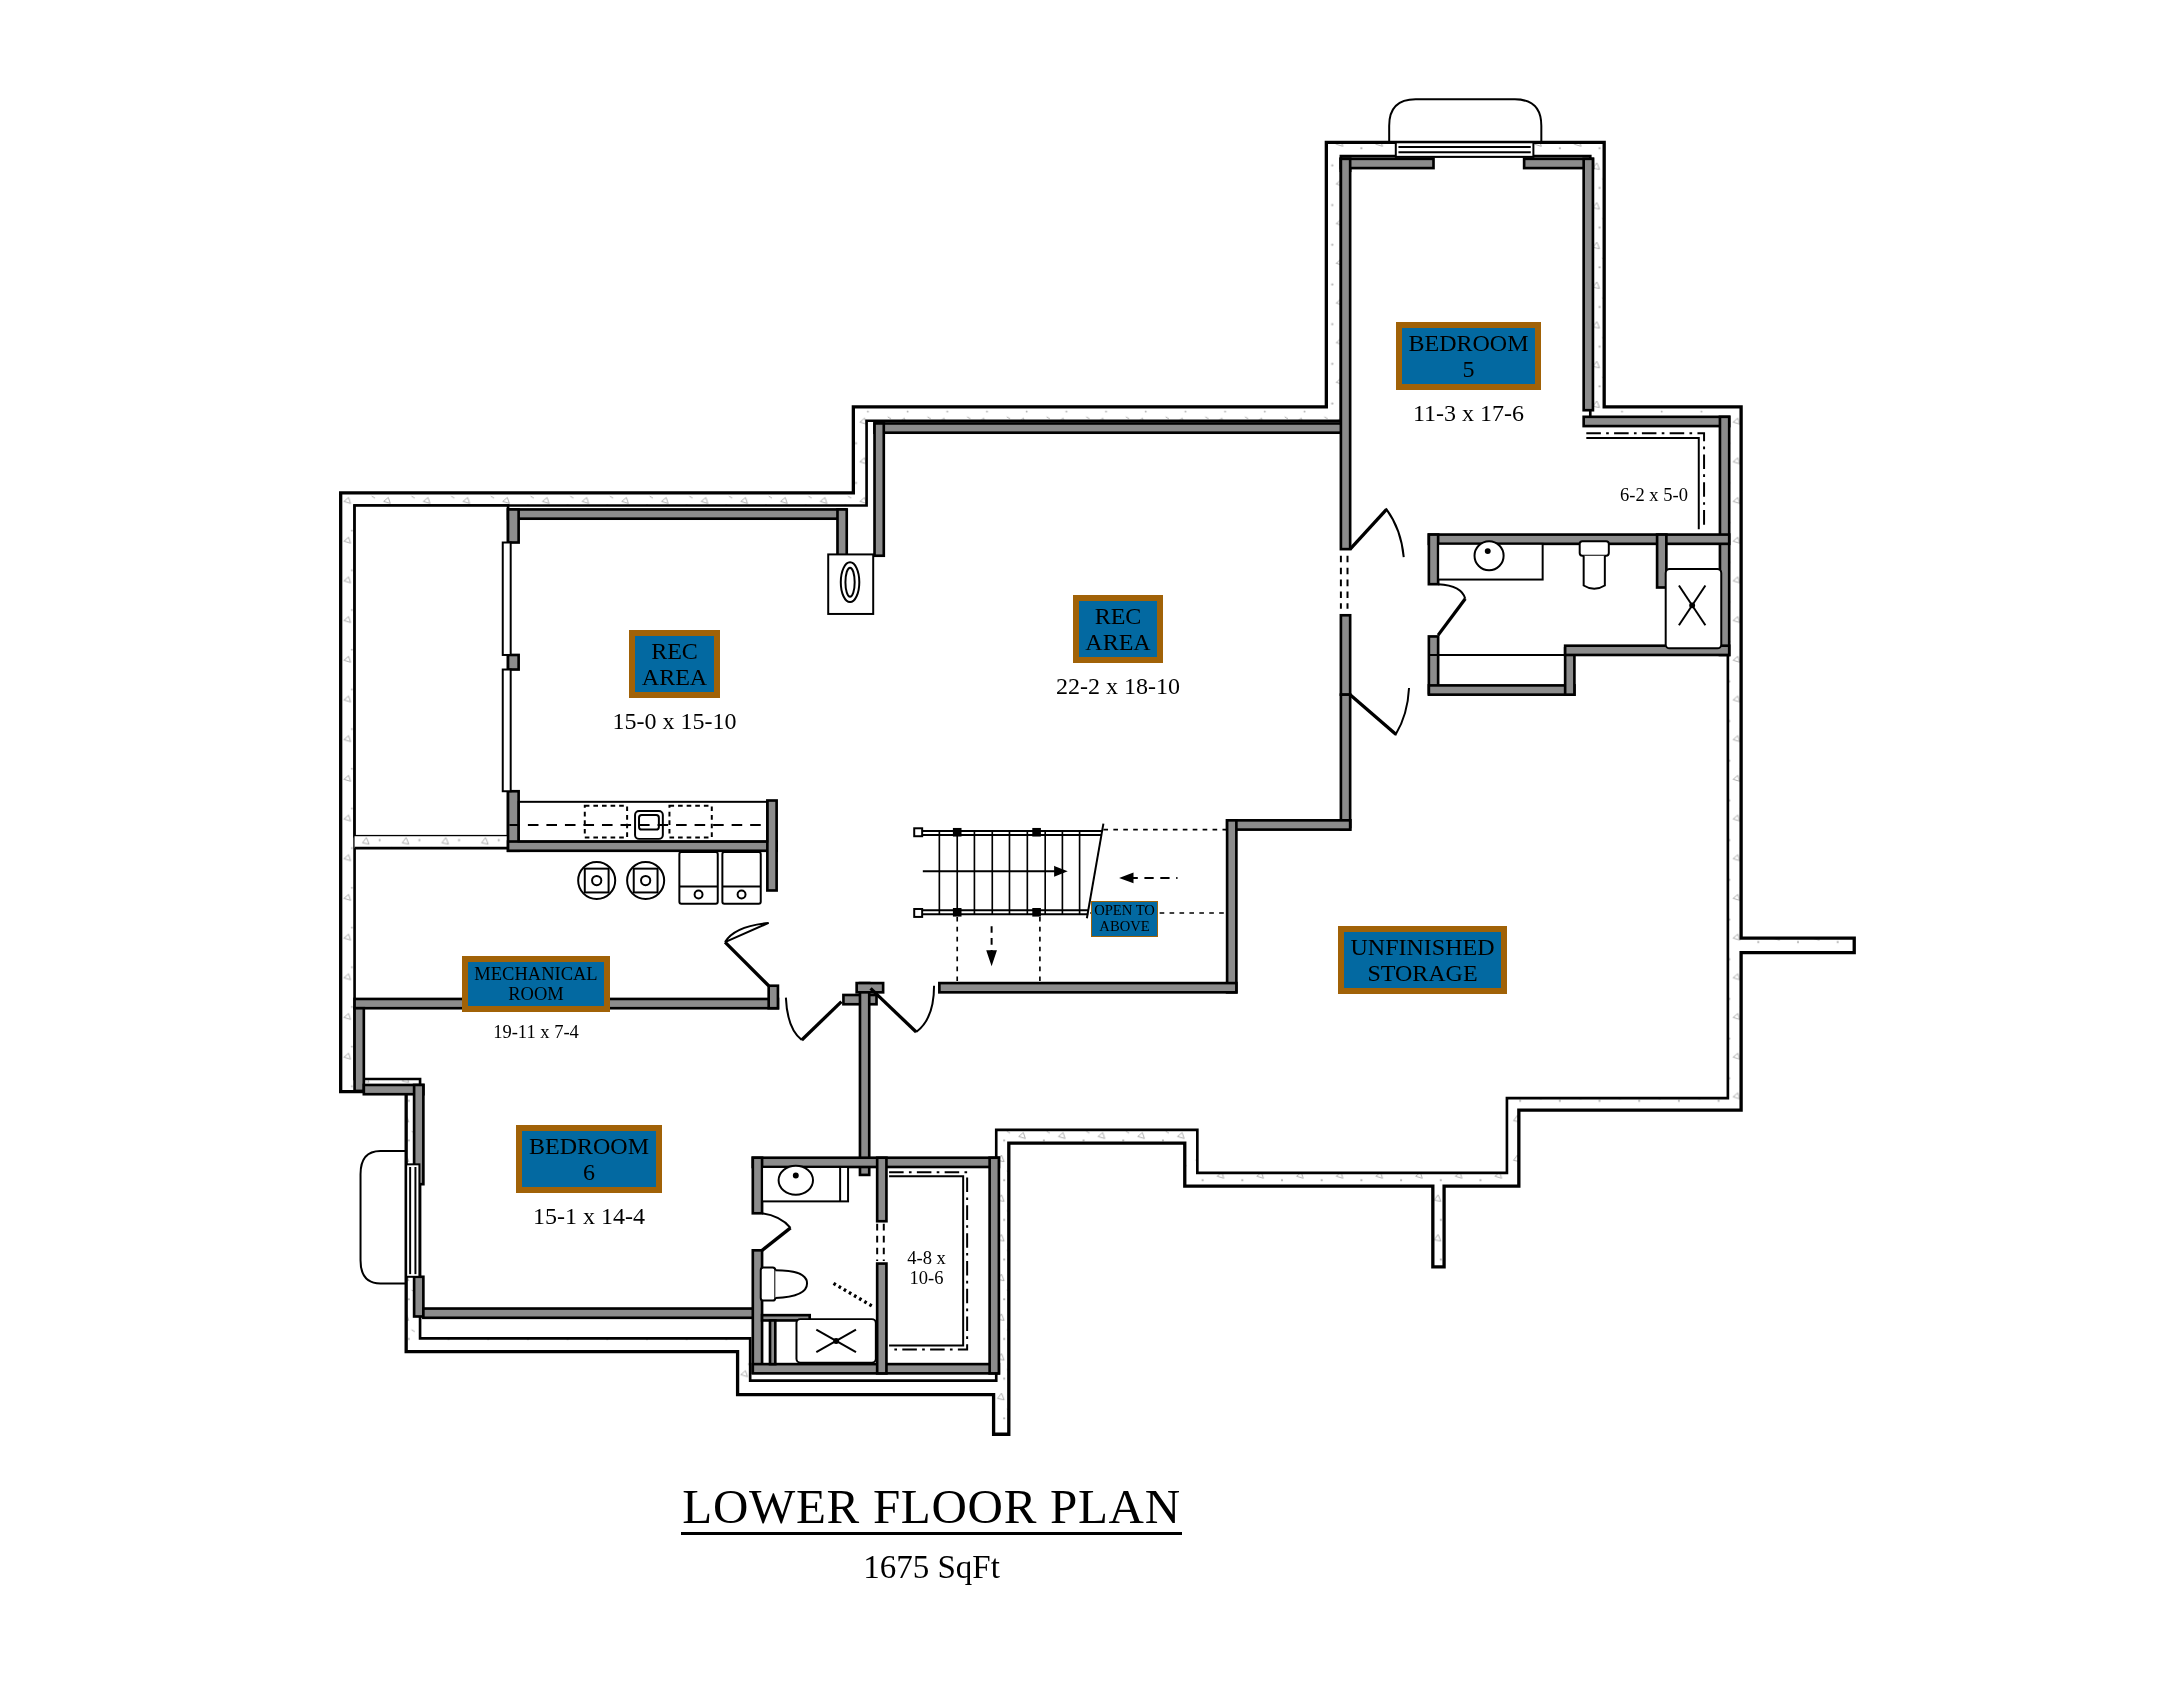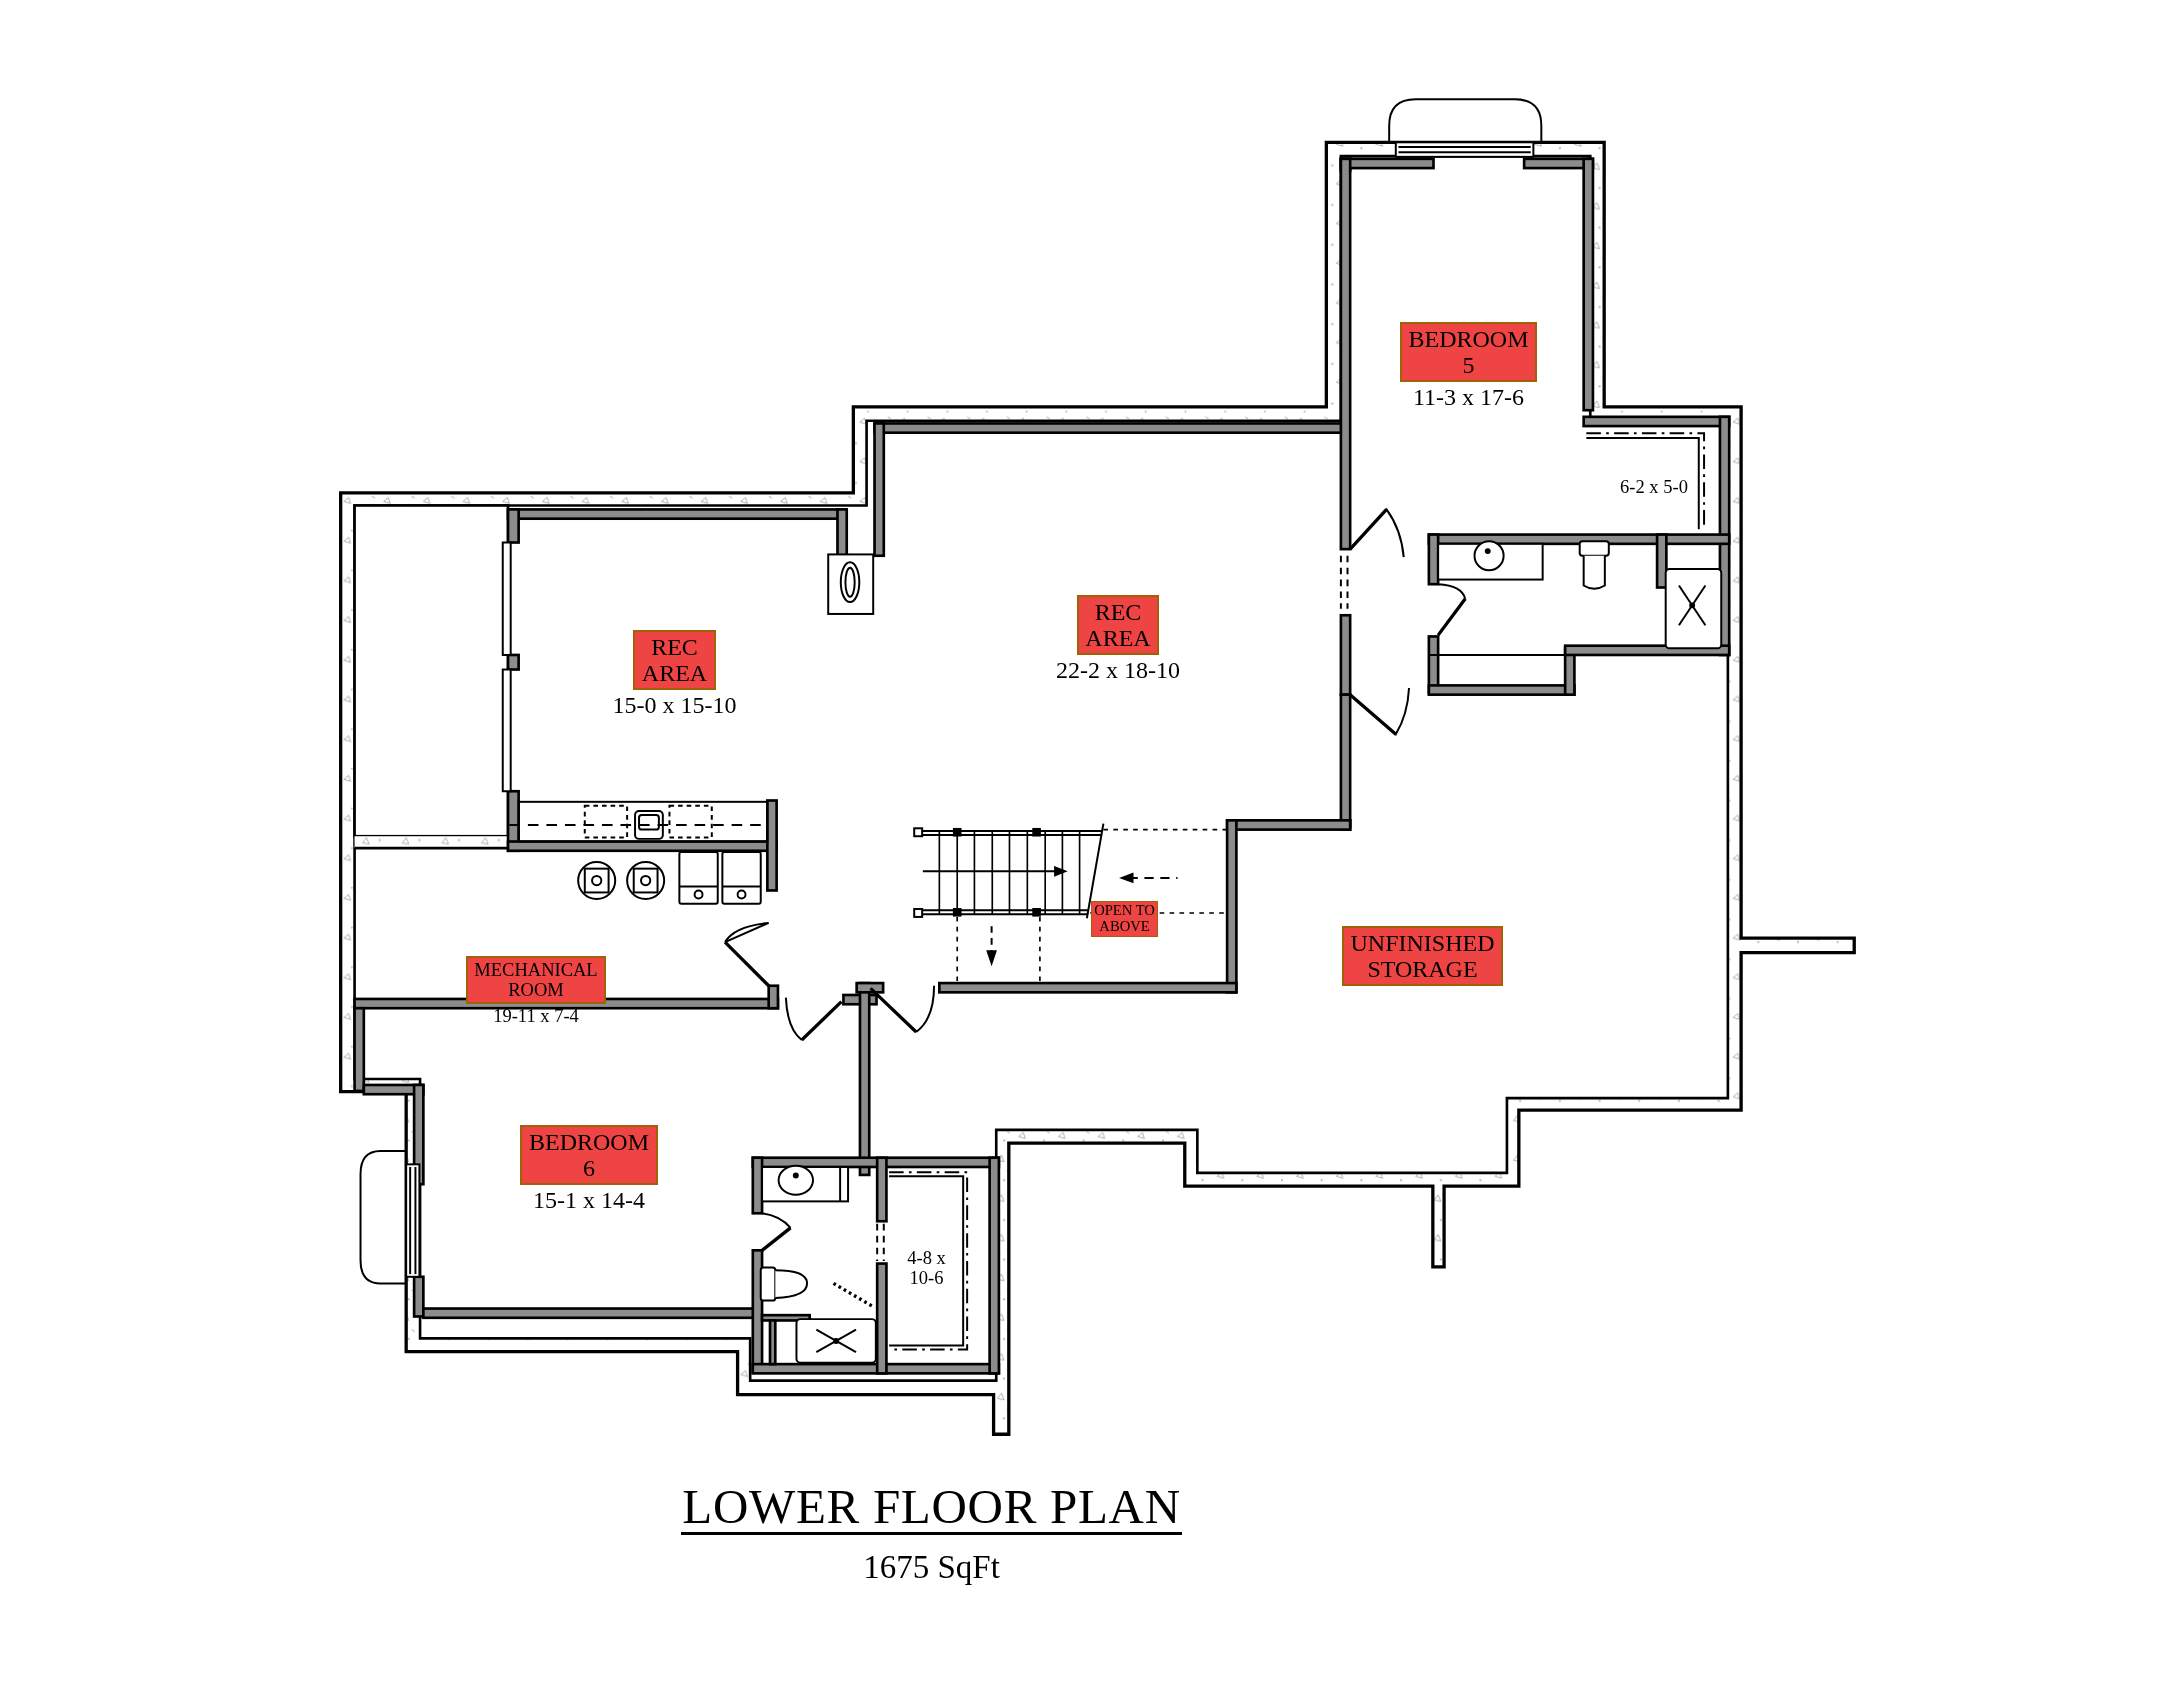--- a/index.html
+++ b/index.html
@@ -1,22 +1,22 @@
 <!DOCTYPE html>
 <html style="font-size:10.6px"><head>
 <meta charset="utf-8">
 <style>
   html, body { margin: 0; padding: 0; background: #ffffff; }
   body { width: 2183px; height: 1687px; position: relative; overflow: hidden;
          font-family: "Liberation Serif", "DejaVu Serif", serif; color: #000; }
   svg.plan { position: absolute; left: 0; top: 0; }
   .lbl { position: absolute; text-align: center; line-height: 1.08; color: #000;
          font-family: "Liberation Serif", "DejaVu Serif", serif; }
-  .lbl .box { display: inline-block; border: 2px solid #a16207; padding: 2.6px 6.6px 1.3px 6.6px; background: #ef4444; }
-  .lbl .dim { display: block; margin-top: 3px; white-space: nowrap; }
+  .lbl .box { display: inline-block; border: 6px solid #a16207; padding: 2.6px 6.6px 1.3px 6.6px; background: #0369a1; }
+  .lbl .dim { display: block; margin-top: 11px; white-space: nowrap; }
   .fs-room { font-size: 24px; }
   .fs-small { font-size: 18.5px; }
   .fs-tiny { font-size: 14.6px; }
   .title-wrap { position: absolute; left: 0; width: 1863px; top: 1482px; text-align: center; }
   .title { display: inline-block; font-size: 49px; letter-spacing: 0.7px; border-bottom: 3.3px solid #000;
            padding: 0 1.3px 1.3px 1.3px; line-height: 1.0; }
   .subtitle { display: block; font-size: 33px; margin-top: 14px; }
 </style>
 </head>
 <body>

